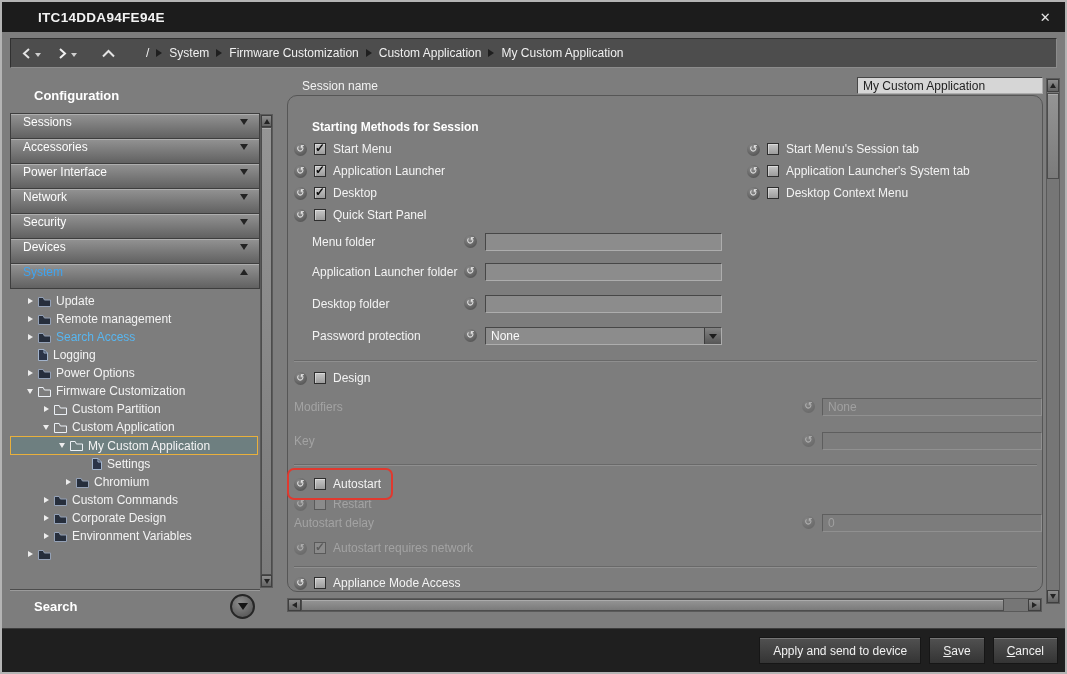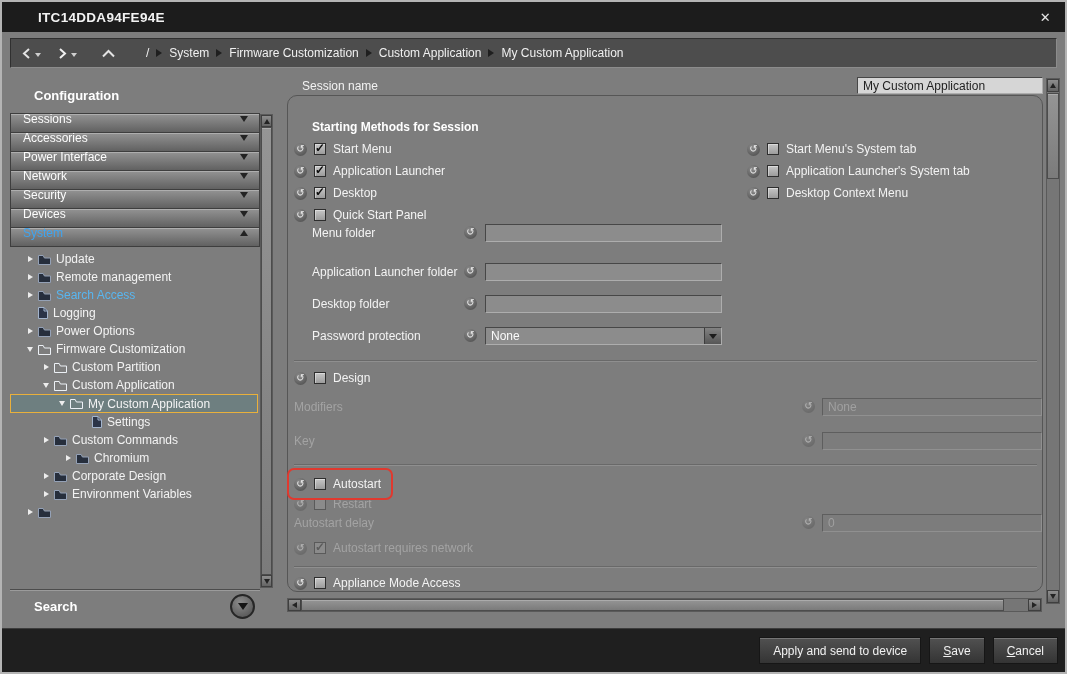--- a/index.html
+++ b/index.html
@@ -11,21 +11,21 @@
 
 .toolbar{position:absolute;left:8px;right:8px;top:36px;height:30px;background:#4d4d4d;border:1px solid #303030;border-right-color:#8c8c8c;border-bottom-color:#8c8c8c;display:flex;align-items:center;padding:0 10px;color:#f0f0f0;font-size:12px}
 .navgrp{display:flex;align-items:flex-end;gap:3px}
 .caret{width:0;height:0;border-left:3.5px solid transparent;border-right:3.5px solid transparent;border-top:4px solid #cfcfcf;margin-bottom:3px}
 .crumb-sep{width:0;height:0;border-top:4px solid transparent;border-bottom:4px solid transparent;border-left:6px solid #1f1f1f;margin:0 7px}
 .crumb{white-space:nowrap}
 
 .sidebar{position:absolute;left:8px;top:74px;width:250px;height:546px;display:flex;flex-direction:column}
 .sb-title{padding:12px 0 10px 24px;color:#fff;font-weight:bold;font-size:13px}
 .accwrap{border-bottom:1px solid #3e3e3e}
-.acc-header{height:19px;background:linear-gradient(#939393,#616161);border:1px solid #3e3e3e;border-bottom:none;box-shadow:inset 0 1px 0 #aeaeae;display:flex;align-items:center;padding:0 11px 8px 12px;color:#fdfdfd;font-size:12px;cursor:pointer}
+.acc-header{height:25px;background:linear-gradient(#939393,#616161);border:1px solid #3e3e3e;border-bottom:none;box-shadow:inset 0 1px 0 #aeaeae;display:flex;align-items:center;padding:0 11px 8px 12px;color:#fdfdfd;font-size:12px;cursor:pointer}
 .acc-header.active{color:var(--section_active_blue,#3fa4ef)}
 .tri-dn{margin-left:auto;width:0;height:0;border-left:4.5px solid transparent;border-right:4.5px solid transparent;border-top:6px solid #232323}
 .tri-up{margin-left:auto;width:0;height:0;border-left:4.5px solid transparent;border-right:4.5px solid transparent;border-bottom:6px solid #232323}
 .tree{flex:1;overflow:hidden;padding-top:3px}
 .trow{height:18px;display:flex;align-items:center;font-size:12px;color:#f3f3f3;cursor:pointer}
 .trow .exp{flex:0 0 12px;display:flex;justify-content:center}
 .e-r{width:0;height:0;border-top:3.5px solid transparent;border-bottom:3.5px solid transparent;border-left:5px solid #ededed}
 .e-d{width:0;height:0;border-left:3.5px solid transparent;border-right:3.5px solid transparent;border-top:5px solid #ededed}
 .trow .ico{flex:0 0 auto;margin:0 5px 0 2px}
 .i1{padding-left:14px}.i2{padding-left:30px}.i3{padding-left:45px}.i4{padding-left:52px}.i5{padding-left:68px}
@@ -233,37 +233,37 @@
         <span class="tlabel">My Custom Application</span>
       </div>
     <div class="trow i5">
         <span class="exp"></span>
         <svg class="ico docic" width="10" height="12" viewBox="0 0 10 12">
           <path class="body" d="M0.5 0.5 H6 L9.5 4 V11.5 H0.5 Z"></path>
           <path class="fold" d="M6 0.5 V4 H9.5"></path>
         </svg>
         <span class="tlabel">Settings</span>
       </div>
+    <div class="trow i4">
+        <span class="exp">
+          <span class="e-r"></span>
+        </span>
+        <svg class="ico fsolid" width="13" height="11" viewBox="0 0 13 11">
+          <use href="#ic-folder"></use>
+        </svg>
+        <span class="tlabel">Chromium</span>
+      </div>
     <div class="trow i2">
         <span class="exp">
           <span class="e-r"></span>
         </span>
         <svg class="ico fsolid" width="13" height="11" viewBox="0 0 13 11">
           <use href="#ic-folder"></use>
         </svg>
         <span class="tlabel">Custom Commands</span>
-      </div>
-    <div class="trow i4">
-        <span class="exp">
-          <span class="e-r"></span>
-        </span>
-        <svg class="ico fsolid" width="13" height="11" viewBox="0 0 13 11">
-          <use href="#ic-folder"></use>
-        </svg>
-        <span class="tlabel">Chromium</span>
       </div>
     <div class="trow i2">
         <span class="exp">
           <span class="e-r"></span>
         </span>
         <svg class="ico fsolid" width="13" height="11" viewBox="0 0 13 11">
           <use href="#ic-folder"></use>
         </svg>
         <span class="tlabel">Corporate Design</span>
       </div>
@@ -330,34 +330,34 @@
     </div>
   <div class="crow" style="left:20px;top:131px">
       <span class="reset">↺</span>
       <span class="cb"></span>
       <span>Quick Start Panel</span>
     </div>
 
   <div class="crow" style="left:473px;top:65px">
       <span class="reset">↺</span>
       <span class="cb"></span>
-      <span>Start Menu's System tab</span>
+      <span>Start Menu's Session tab</span>
     </div>
   <div class="crow" style="left:473px;top:87px">
       <span class="reset">↺</span>
       <span class="cb"></span>
       <span>Application Launcher's System tab</span>
     </div>
   <div class="crow" style="left:473px;top:109px">
       <span class="reset">↺</span>
       <span class="cb"></span>
       <span>Desktop Context Menu</span>
     </div>
 
-  <div class="frow" style="top:148px">
+  <div class="frow" style="top:157px">
       <span class="flabel" style="left:18px">Menu folder</span>
       <span class="reset" style="left:170px">↺</span>
       <div class="field" style="left:191px;width:237px">
         <span></span>
       </div>
     </div>
   <div class="frow" style="top:187px">
       <span class="flabel" style="left:18px">Application Launcher folder</span>
       <span class="reset" style="left:170px">↺</span>
       <div class="field" style="left:191px;width:237px">

